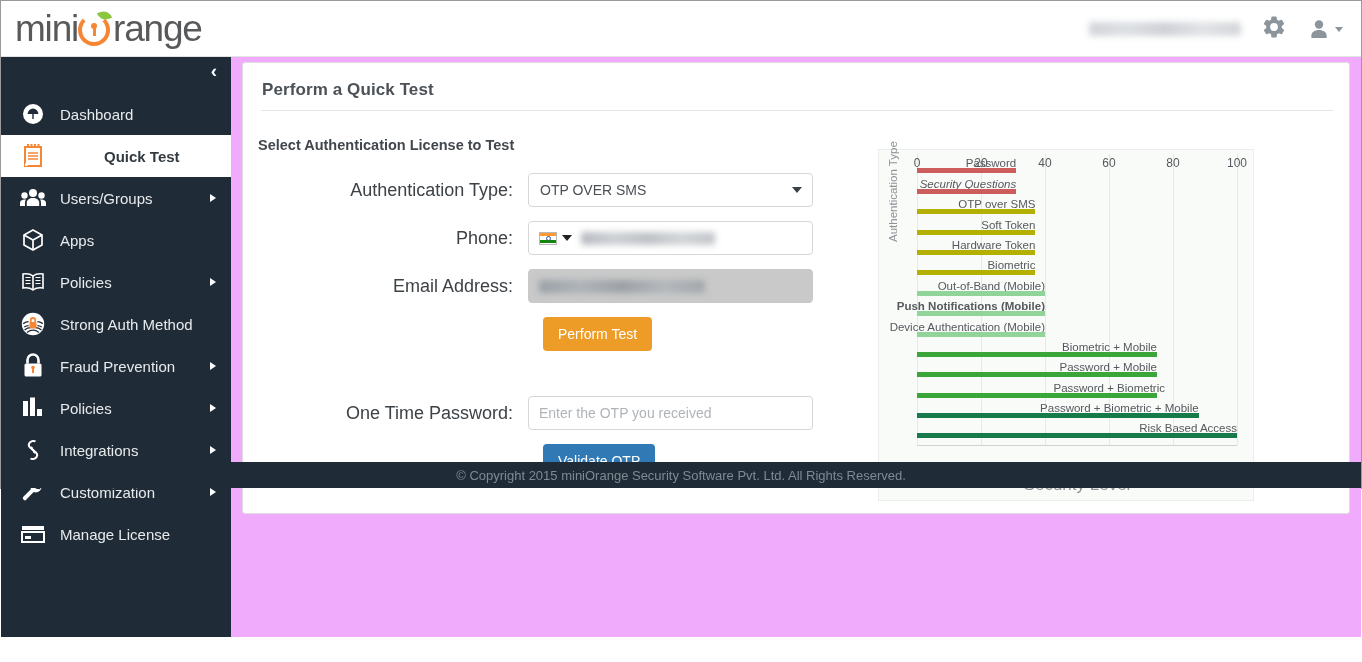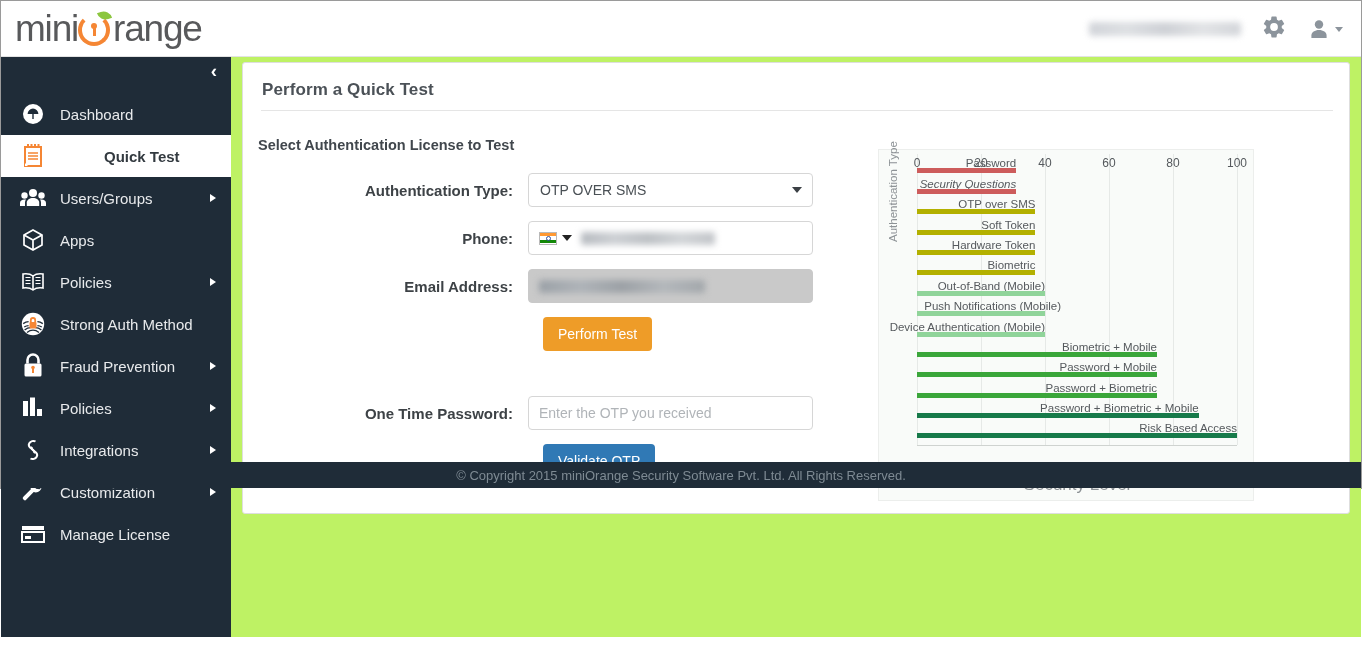--- a/index.html
+++ b/index.html
@@ -128,21 +128,21 @@
     width: 0; height: 0;
     border-top: 4.5px solid transparent;
     border-bottom: 4.5px solid transparent;
     border-left: 6px solid #ffffff;
   }
 
   
   .content {
     position: absolute; left: 230px; top: 56px;
     width: 1130px; height: 580px;
-    background: #bef264;
+    background: #f0abfc;
   }
   .panel {
     position: absolute; left: 11px; top: 5px;
     width: 1108px; height: 452px;
     background: #ffffff;
     border: 1px solid #dedede;
     border-radius: 3px;
   }
   .panel-title {
     position: absolute; left: 19px; top: 17px;
@@ -163,23 +163,22 @@
 
   
   .form-area { position: absolute; left: 0; top: 110px; width: 630px; }
   .form-row {
     position: relative;
     display: flex; align-items: center;
     margin-bottom: 10px;
   }
   .form-label {
     width: 285px; text-align: right;
-    font-size: 15px; color: #3d4246;
+    font-size: 18px; color: #3d4246;
     padding-right: 15px;
-    font-weight: bold;
   }
   .ctrl { width: 285px; }
   .select-box {
     position: relative;
     height: 34px; width: 285px;
     border: 1px solid #d6d6d6; border-radius: 4px;
     background: #fff;
     display: flex; align-items: center;
     padding: 0 24px 0 11px;
     font-size: 14px; color: #4a5055;
@@ -588,37 +587,37 @@
             </div>
             <div class="bar-row">
               <span class="bar-label" style="left: 118.4px; transform: translateX(-100%);">Biometric</span>
               <div class="bar" style="width: 118.4px; background: rgb(179, 176, 0);"></div>
             </div>
             <div class="bar-row">
               <span class="bar-label" style="left: 128px; transform: translateX(-100%);">Out-of-Band (Mobile)</span>
               <div class="bar" style="width: 128px; background: rgb(144, 212, 154);"></div>
             </div>
             <div class="bar-row">
-              <span class="bar-label" style="left: 144px; transform: translateX(-100%);">Push Notifications (Mobile)</span>
+              <span class="bar-label" style="left: 128px; transform: translateX(-100%); font-weight: bold;">Push Notifications (Mobile)</span>
               <div class="bar" style="width: 128px; background: rgb(144, 212, 154);"></div>
             </div>
             <div class="bar-row">
               <span class="bar-label" style="left: 128px; transform: translateX(-100%);">Device Authentication (Mobile)</span>
               <div class="bar" style="width: 128px; background: rgb(144, 212, 154);"></div>
             </div>
             <div class="bar-row">
               <span class="bar-label" style="left: 240px; transform: translateX(-100%);">Biometric + Mobile</span>
               <div class="bar" style="width: 240px; background: rgb(58, 166, 58);"></div>
             </div>
             <div class="bar-row">
               <span class="bar-label" style="left: 240px; transform: translateX(-100%);">Password + Mobile</span>
               <div class="bar" style="width: 240px; background: rgb(58, 166, 58);"></div>
             </div>
             <div class="bar-row">
-              <span class="bar-label" style="left: 240px; transform: translateX(-100%);">Password + Biometric</span>
+              <span class="bar-label" style="left: 248px; transform: translateX(-100%);">Password + Biometric</span>
               <div class="bar" style="width: 240px; background: rgb(58, 166, 58);"></div>
             </div>
             <div class="bar-row">
               <span class="bar-label" style="left: 281.6px; transform: translateX(-100%);">Password + Biometric + Mobile</span>
               <div class="bar" style="width: 281.6px; background: rgb(23, 122, 74);"></div>
             </div>
             <div class="bar-row">
               <span class="bar-label" style="left: 320px; transform: translateX(-100%);">Risk Based Access</span>
               <div class="bar" style="width: 320px; background: rgb(23, 122, 74);"></div>
             </div>

